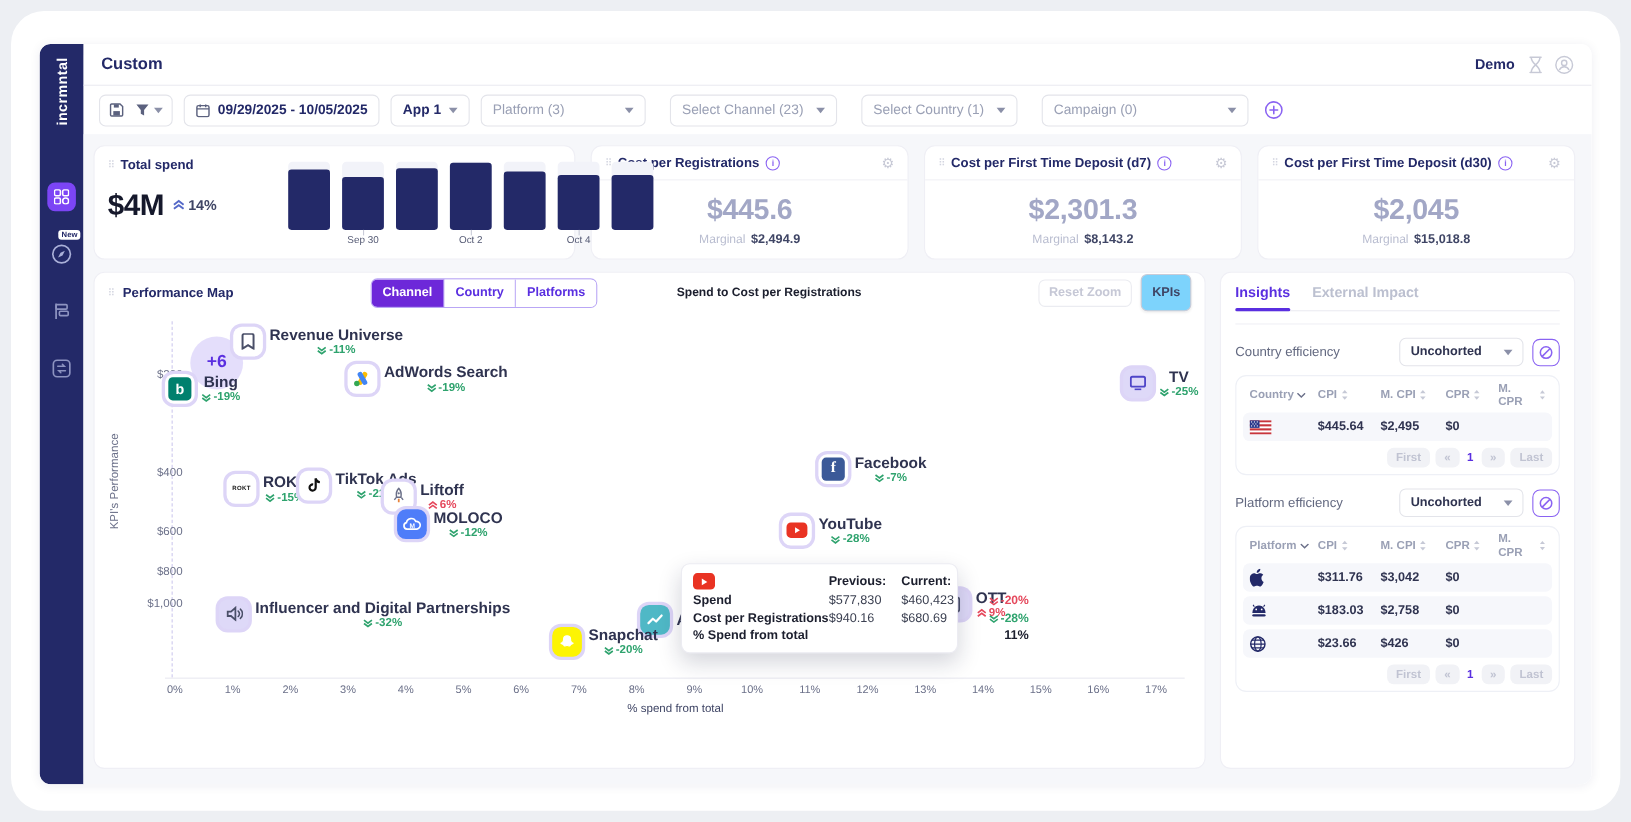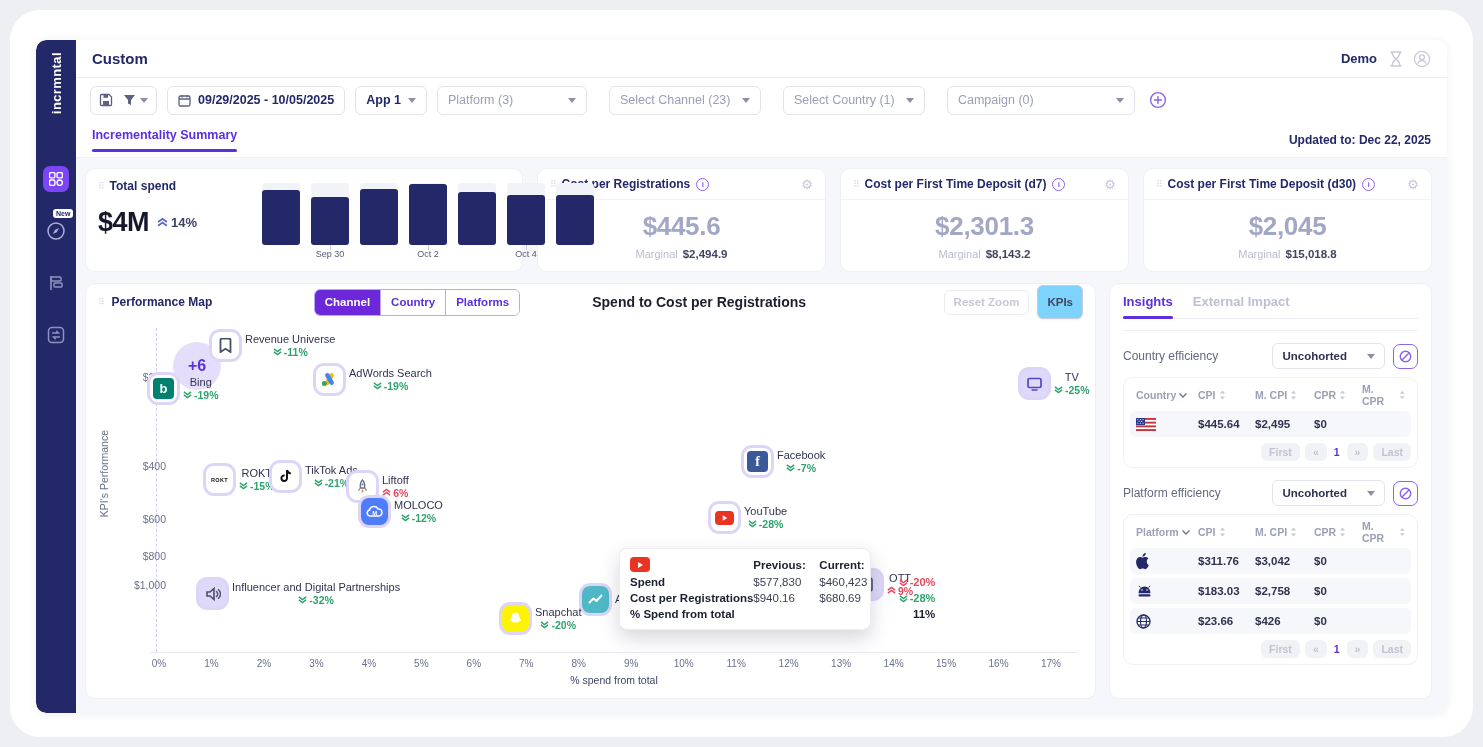--- a/index.html
+++ b/index.html
@@ -58,36 +58,36 @@
   .kpi-marg b{color:#3f4565;font-size:11.5px;margin-left:5px;}
   
   .bottom-row{display:grid;grid-template-columns:1011px 1fr;gap:13px;flex:1;min-height:0;}
   .pm-card{display:flex;flex-direction:column;min-height:0;}
   .pm-head{height:36px;flex:none;display:flex;align-items:center;gap:8px;padding:0 12px;}
   .pm-title{font-size:12px;font-weight:700;color:#232968;}
   .toggle-group{display:flex;margin-left:auto;border:1px solid #b9a6f5;border-radius:6px;overflow:hidden;}
   .tgl{height:25px;padding:0 10px;display:flex;align-items:center;font-size:11.5px;font-weight:700;color:#5a2fe0;background:#fff;border-right:1px solid #b9a6f5;cursor:pointer;}
   .tgl:last-child{border-right:none;}
   .tgl.active{background:#6d28d9;color:#fff;}
-  .pm-chart-title{font-size:14px;font-weight:700;color:#1c1f2e;margin:0 36px 0 64px;}
+  .pm-chart-title{font-size:11px;font-weight:700;color:#1c1f2e;margin:0 36px 0 64px;}
   .btn-muted{height:25px;padding:0 9px;display:flex;align-items:center;font-size:11.5px;font-weight:600;color:#c6c8d6;background:#fff;border:1px solid #ebecf1;border-radius:6px;}
   .btn-kpis{height:25px;padding:16px 9px;display:flex;align-items:center;font-size:11.5px;font-weight:700;color:#3f4565;background:#7dd3fc;border:1px solid #c9cbd8;border-radius:6px;box-shadow:0 1px 2px rgba(0,0,0,.06);}
   .chart-region{position:relative;flex:1;min-height:0;}
   .ylab{position:absolute;left:12px;top:110px;writing-mode:vertical-rl;transform:rotate(180deg);font-size:10.5px;color:#6b7089;}
   .ytick{position:absolute;width:60px;text-align:right;font-size:10.5px;color:#6b7089;}
   .dashline{position:absolute;left:70px;top:8px;height:324px;border-left:1.5px dashed #cdc9ee;}
   .axisline{position:absolute;left:64px;right:18px;top:332px;border-top:1px solid #e8e9f1;}
   .xtick{position:absolute;top:338px;transform:translateX(-50%);font-size:10px;color:#6b7089;}
   .xlab{position:absolute;top:354px;left:528px;transform:translateX(-50%);font-size:10.5px;color:#3f4565;}
   .bubble{position:absolute;width:48px;height:48px;border-radius:50%;background:rgba(206,195,247,.55);display:flex;align-items:center;justify-content:center;font-size:16px;font-weight:700;color:#5a2fe0;}
   .ppoint{position:absolute;display:flex;align-items:center;gap:6px;}
   .picon{width:27px;height:27px;border-radius:8px;background:#fff;box-shadow:0 0 0 3px #ddd5f7;display:flex;align-items:center;justify-content:center;flex:none;overflow:hidden;}
   .picon.lav{background:#ded9f8;}
   .pmeta{display:flex;flex-direction:column;align-items:center;line-height:1.15;}
-  .pname{font-size:11px;font-weight:400;color:#2f3350;white-space:nowrap;}
+  .pname{font-size:14px;font-weight:700;color:#2f3350;white-space:nowrap;}
   .pchange{display:flex;align-items:center;gap:2px;font-size:10.5px;font-weight:700;}
   .pchange.good{color:#2fa36e;}
   .pchange.bad{color:#e5485c;}
   .chev{display:inline-flex;}
   .chev.up{transform:rotate(180deg);}
   
   .tooltip{position:absolute;left:533px;top:228px;width:252px;background:#fff;border:1px solid #ececf2;border-radius:8px;box-shadow:0 8px 20px rgba(20,25,60,.18);padding:8px 10px 9px;z-index:6;}
   .tt-grid{display:grid;grid-template-columns:1fr 66px 64px 52px;row-gap:4px;align-items:center;font-size:11.5px;}
   .tt-h{font-weight:700;color:#1c1f2e;}
   .tt-lab{font-weight:700;color:#1c1f2e;white-space:nowrap;}
@@ -216,24 +216,20 @@
       <div class="ctrl" style="width:188px;">
             <span class="ph">Campaign (0)</span>
             <span class="caret"></span>
           </div>
       <svg width="18" height="18" viewBox="0 0 18 18" style="margin-left:4px;">
             <circle cx="9" cy="9" r="7.4" fill="none" stroke="#8a63f2" stroke-width="1.4"></circle>
             <path d="M9 5.5v7M5.5 9h7" stroke="#8a63f2" stroke-width="1.4" stroke-linecap="round"></path>
           </svg>
     </div>
 
-    <div class="tabsrow">
-      <div class="tab-active">Incrementality Summary</div>
-      <div class="updated">Updated to: Dec 22, 2025</div>
-    </div>
 
     <div class="content">
 
       <div class="kpi-row">
         <div class="card spend-card">
           <div class="spend-left">
             <div class="spend-label-row">
                   <span class="drag">⠿</span>
                   <span class="spend-label">Total spend</span>
                 </div>

